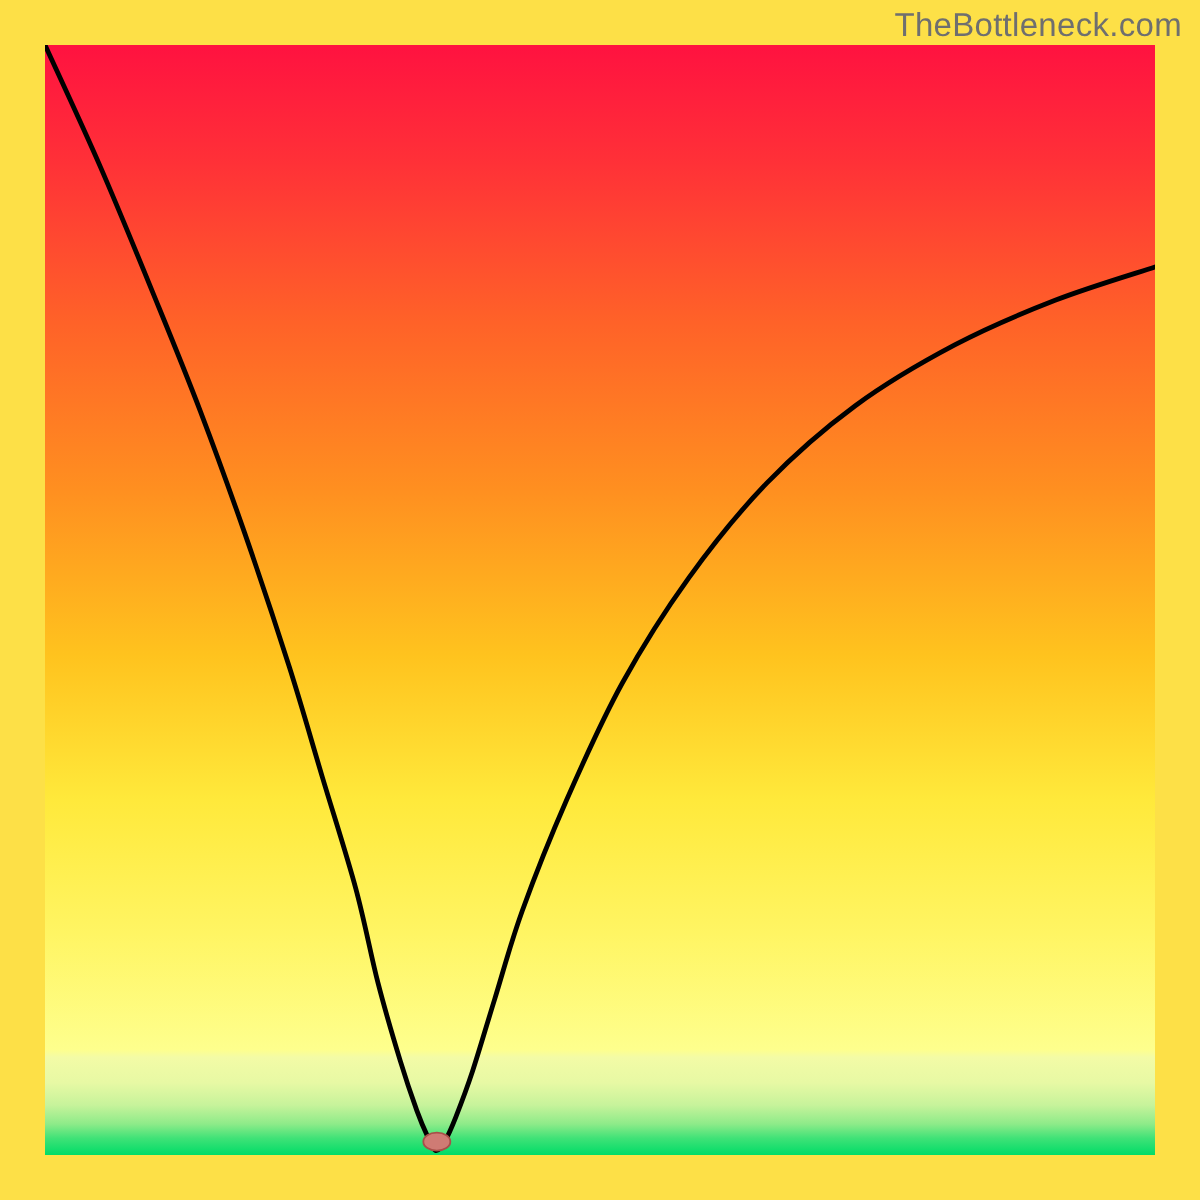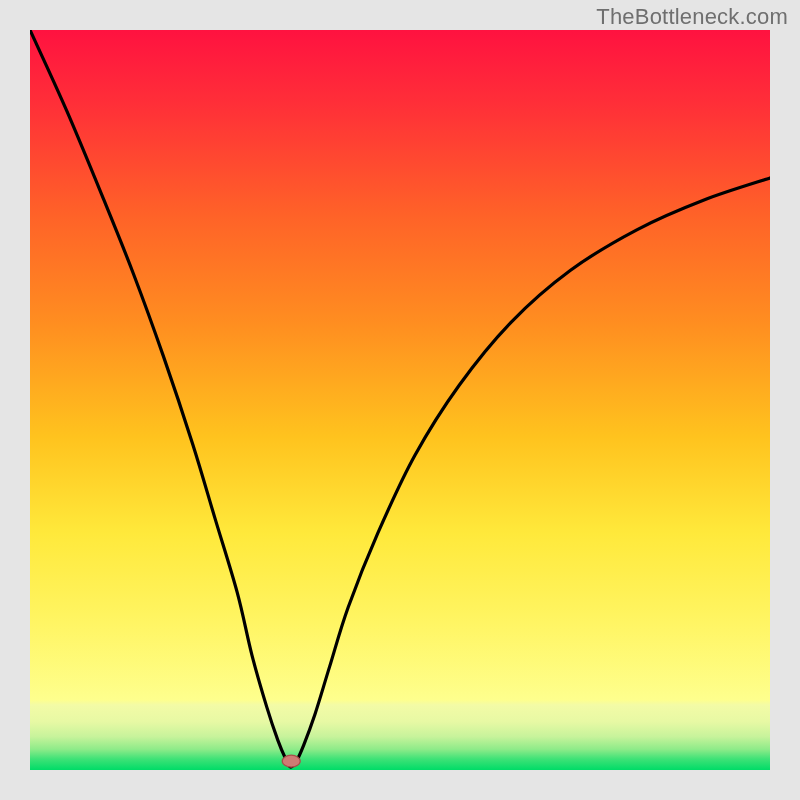--- a/index.html
+++ b/index.html
@@ -8,21 +8,21 @@
     width: 800px;
     height: 800px;
     background: #000;
     overflow: hidden;
     font-family: Arial, Helvetica, sans-serif;
   }
   .stage {
     position: relative;
     width: 800px;
     height: 800px;
-    background: #e5e5e5;
+    background: #fde047;
   }
   .watermark {
     position: absolute;
     top: 4px;
     right: 12px;
     color: #6f6f6f;
     font-size: 22px;
     font-weight: 400;
     letter-spacing: 0.2px;
     font-family: Arial, Helvetica, sans-serif;

